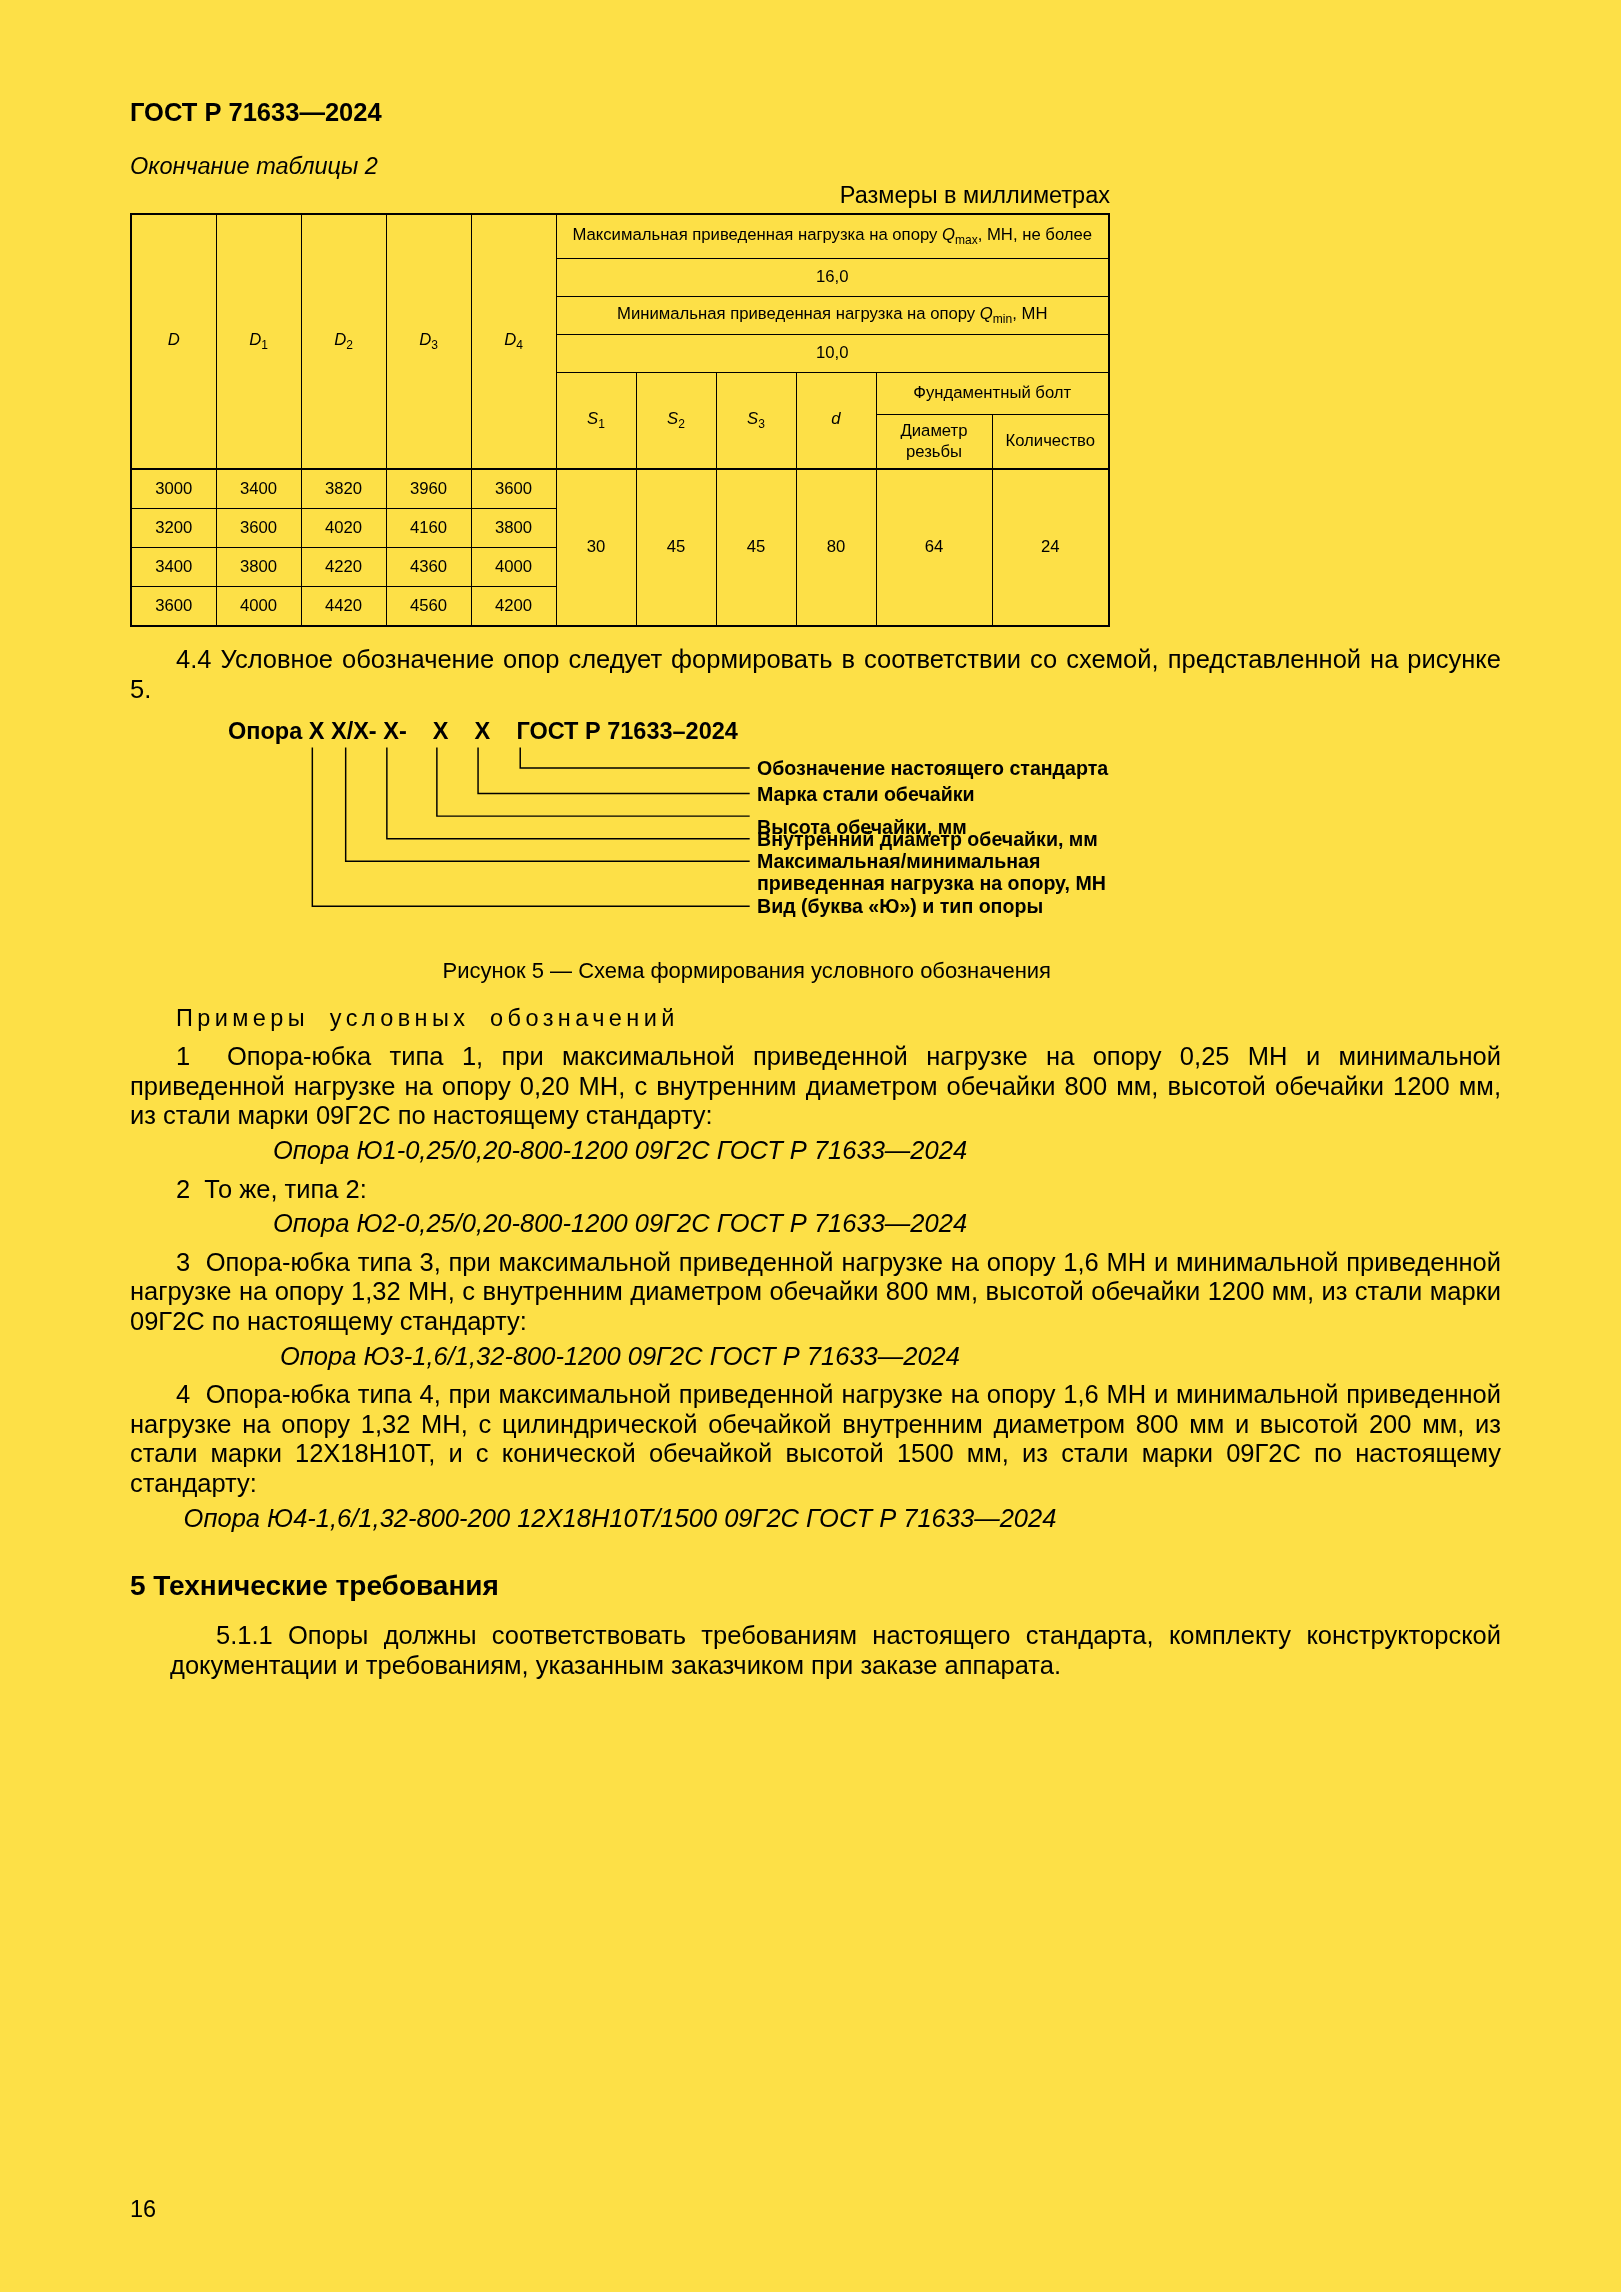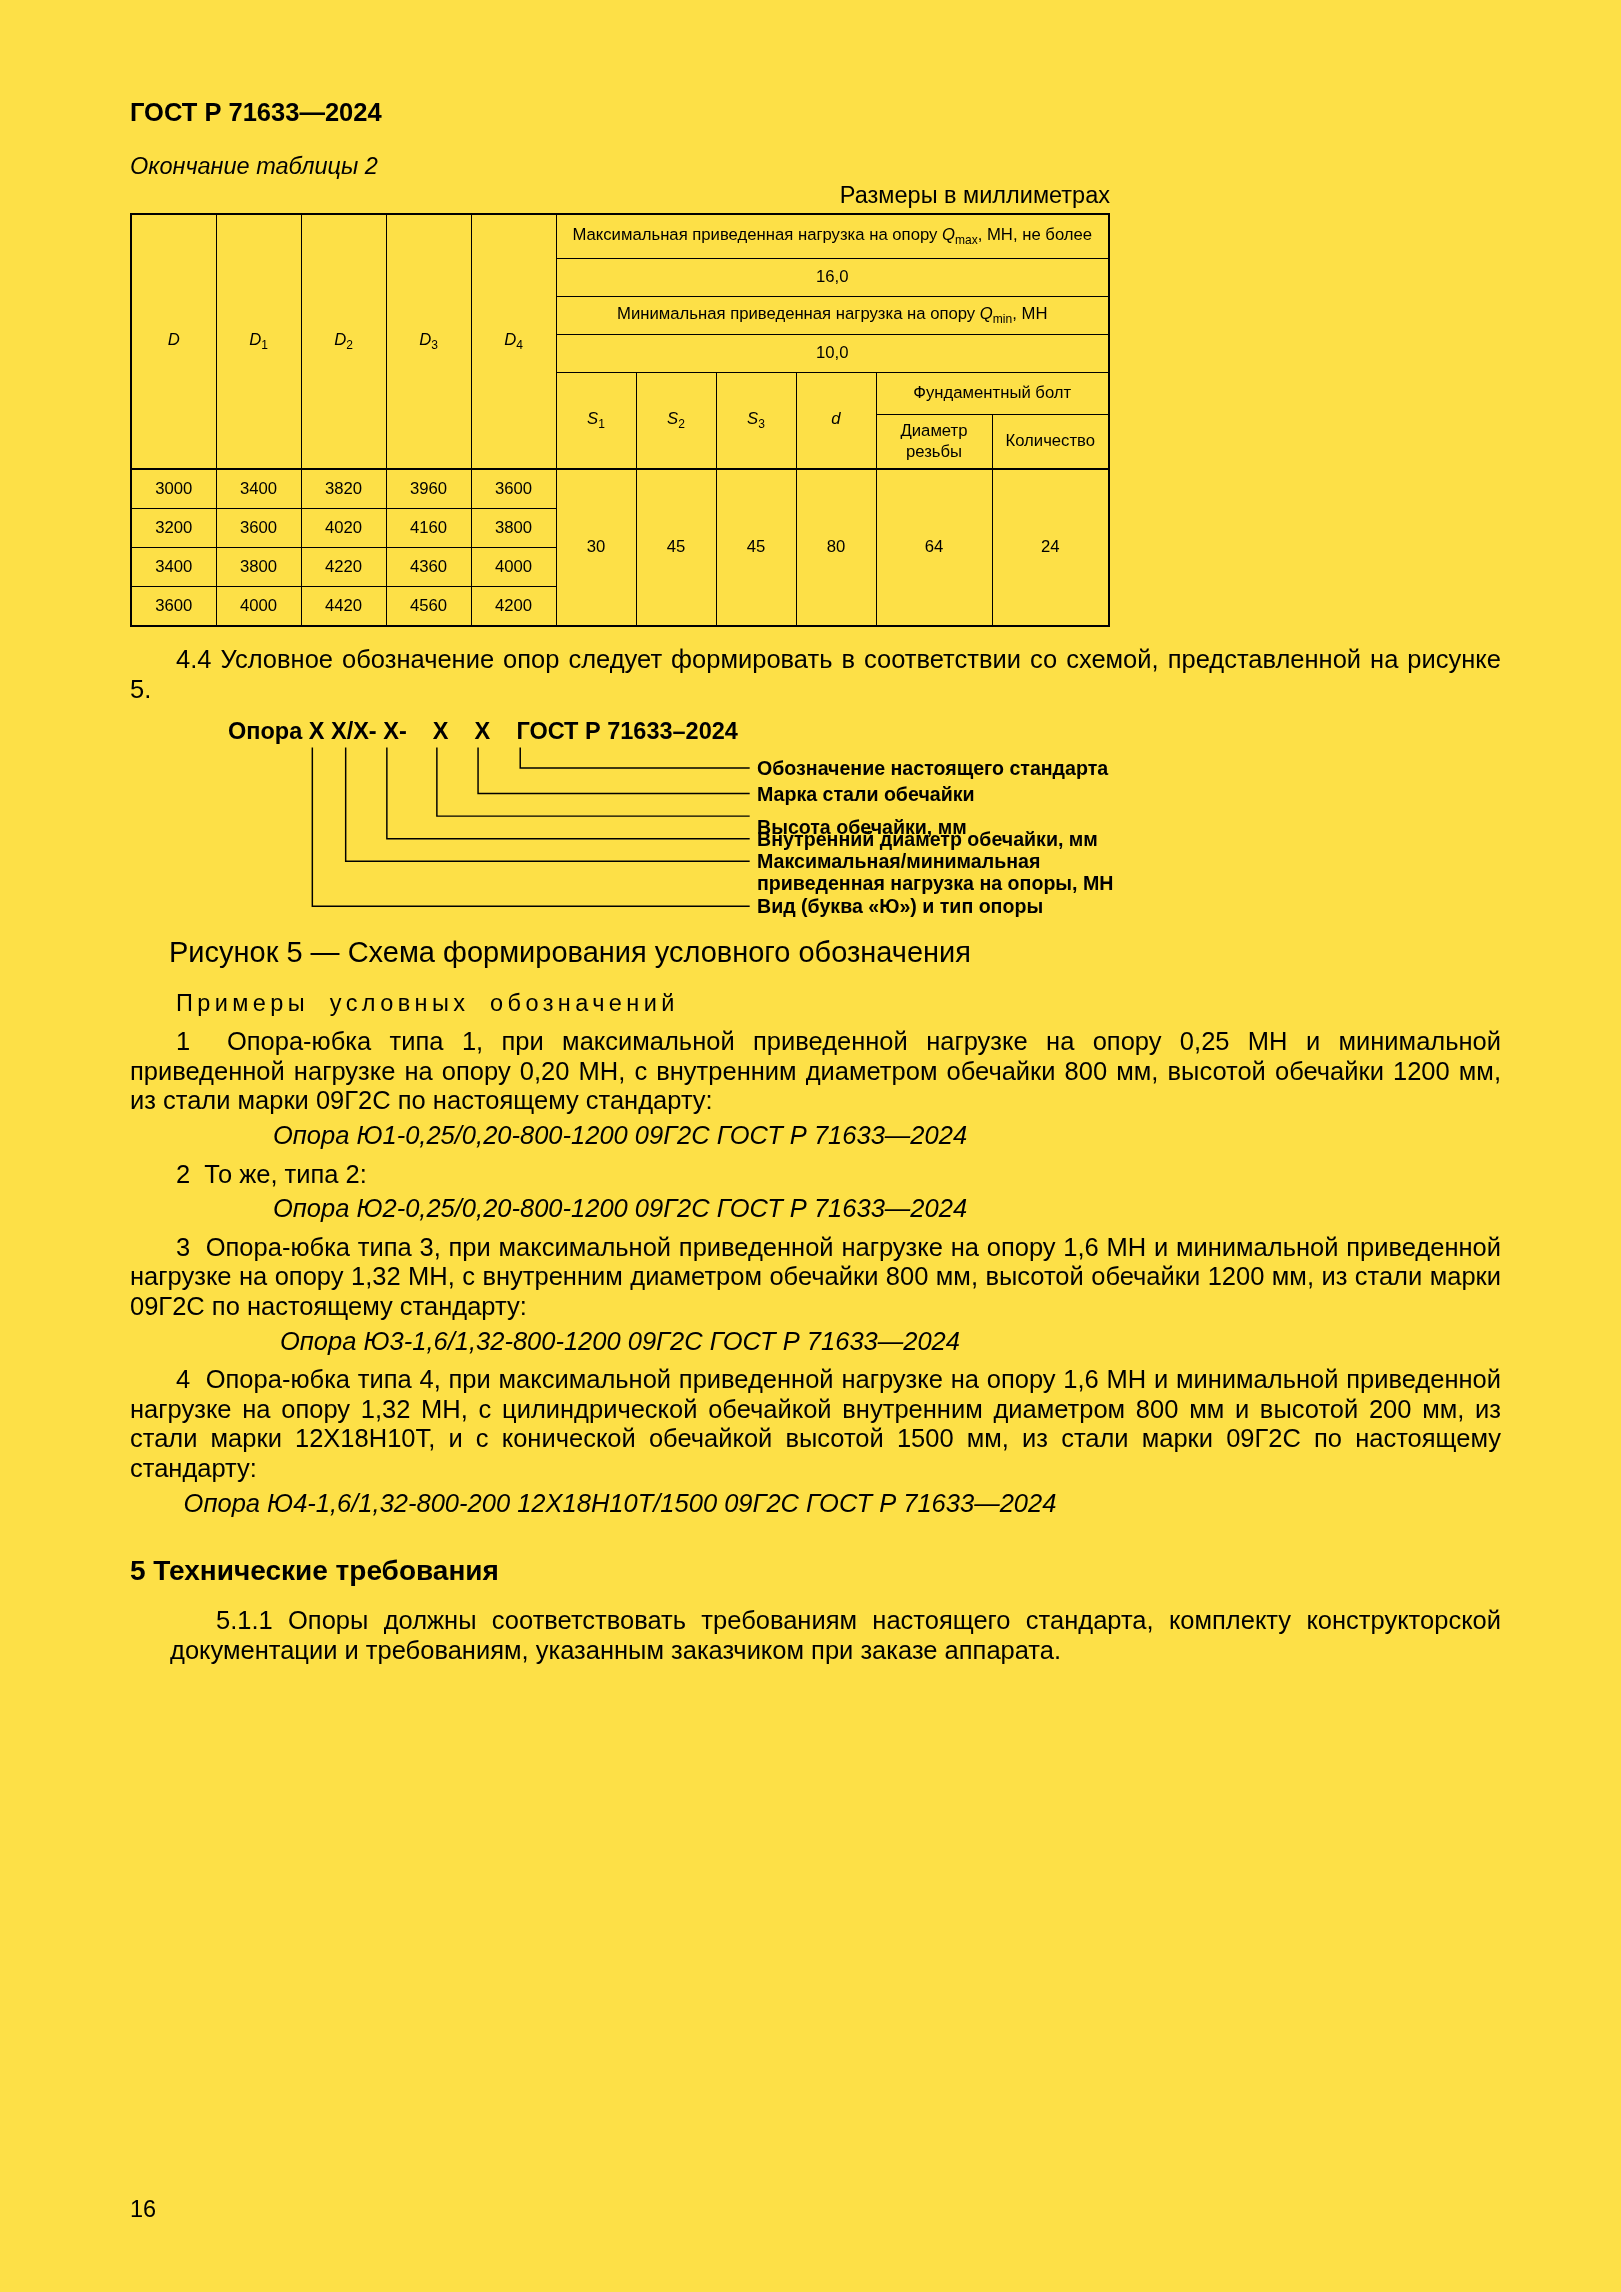--- a/index.html
+++ b/index.html
@@ -31,21 +31,21 @@
 
   .para { font-size: 25.5px; line-height: 1.16; text-align: justify; margin: 0; }
   .indent { text-indent: 46px; }
   .p44 { margin-top: 17.6px; }
 
   .figure { position: relative; height: 210px; margin: 13.7px 0 0 98px; width: 1157px; }
   .formula { font-size: 23.5px; font-weight: bold; white-space: pre; position: relative; z-index: 1; }
   .figure svg { position: absolute; left: 0; top: 0; }
   .flabel { position: absolute; left: 529px; font-size: 19.6px; font-weight: bold;
             line-height: 22.5px; white-space: pre-line; }
-  .caption { font-size: 29px; width: 882px; margin: 8px 0 0 39px; text-align: left; }
+  .caption { font-size: 22px; width: 882px; margin: 30px 0 0 39px; text-align: right; }
 
   .ex-title { font-size: 23.5px; letter-spacing: 4.4px; word-spacing: 9.8px;
               text-indent: 46px; margin-top: 21.6px; }
   .exp { margin-top: 9.8px; }
   .desig { font-size: 25.5px; font-style: italic; width: 980px; text-align: center; margin: 4.9px 0 7.8px; }
 
   .h2 { font-size: 28px; font-weight: bold; margin: 37px 0 0; }
   .h3 { font-size: 25.5px; font-weight: bold; margin: 27.4px 0 0; }
   .p511 { margin-top: 19.6px; margin-left: 40px; }
 
@@ -151,21 +151,21 @@
       <polyline points="162,30 162,123 532,123" fill="none" stroke="#000" stroke-width="1.5"></polyline>
       <polyline points="120,30 120,146 532,146" fill="none" stroke="#000" stroke-width="1.5"></polyline>
       <polyline points="86,30 86,192 532,192" fill="none" stroke="#000" stroke-width="1.5"></polyline>
     </svg>
     <div class="formula">Опора Х Х/Х- Х-    Х    Х    ГОСТ Р 71633–2024</div>
     <div class="flabel" style="top:39px">Обозначение настоящего стандарта</div>
     <div class="flabel" style="top:65px">Марка стали обечайки</div>
     <div class="flabel" style="top:98px">Высота обечайки, мм</div>
     <div class="flabel" style="top:110px">Внутренний диаметр обечайки, мм</div>
     <div class="flabel" style="top:132px">Максимальная/минимальная
-приведенная нагрузка на опоры, МН</div>
+приведенная нагрузка на опору, МН</div>
     <div class="flabel" style="top:177px">Вид (буква «Ю») и тип опоры</div>
   </div>
 
   <div class="caption">Рисунок 5 — Схема формирования условного обозначения</div>
 
   <div class="ex-title">Примеры условных обозначений</div>
 
   <p class="para indent exp">1&nbsp;&nbsp;Опора-юбка типа 1, при максимальной приведенной нагрузке на опору 0,25 МН и минимальной приведенной нагрузке на опору 0,20 МН, с внутренним диаметром обечайки 800 мм, высотой обечайки 1200 мм, из стали марки 09Г2С по настоящему стандарту:</p>
   <div class="desig">Опора Ю1-0,25/0,20-800-1200 09Г2С ГОСТ Р 71633—2024</div>
 

